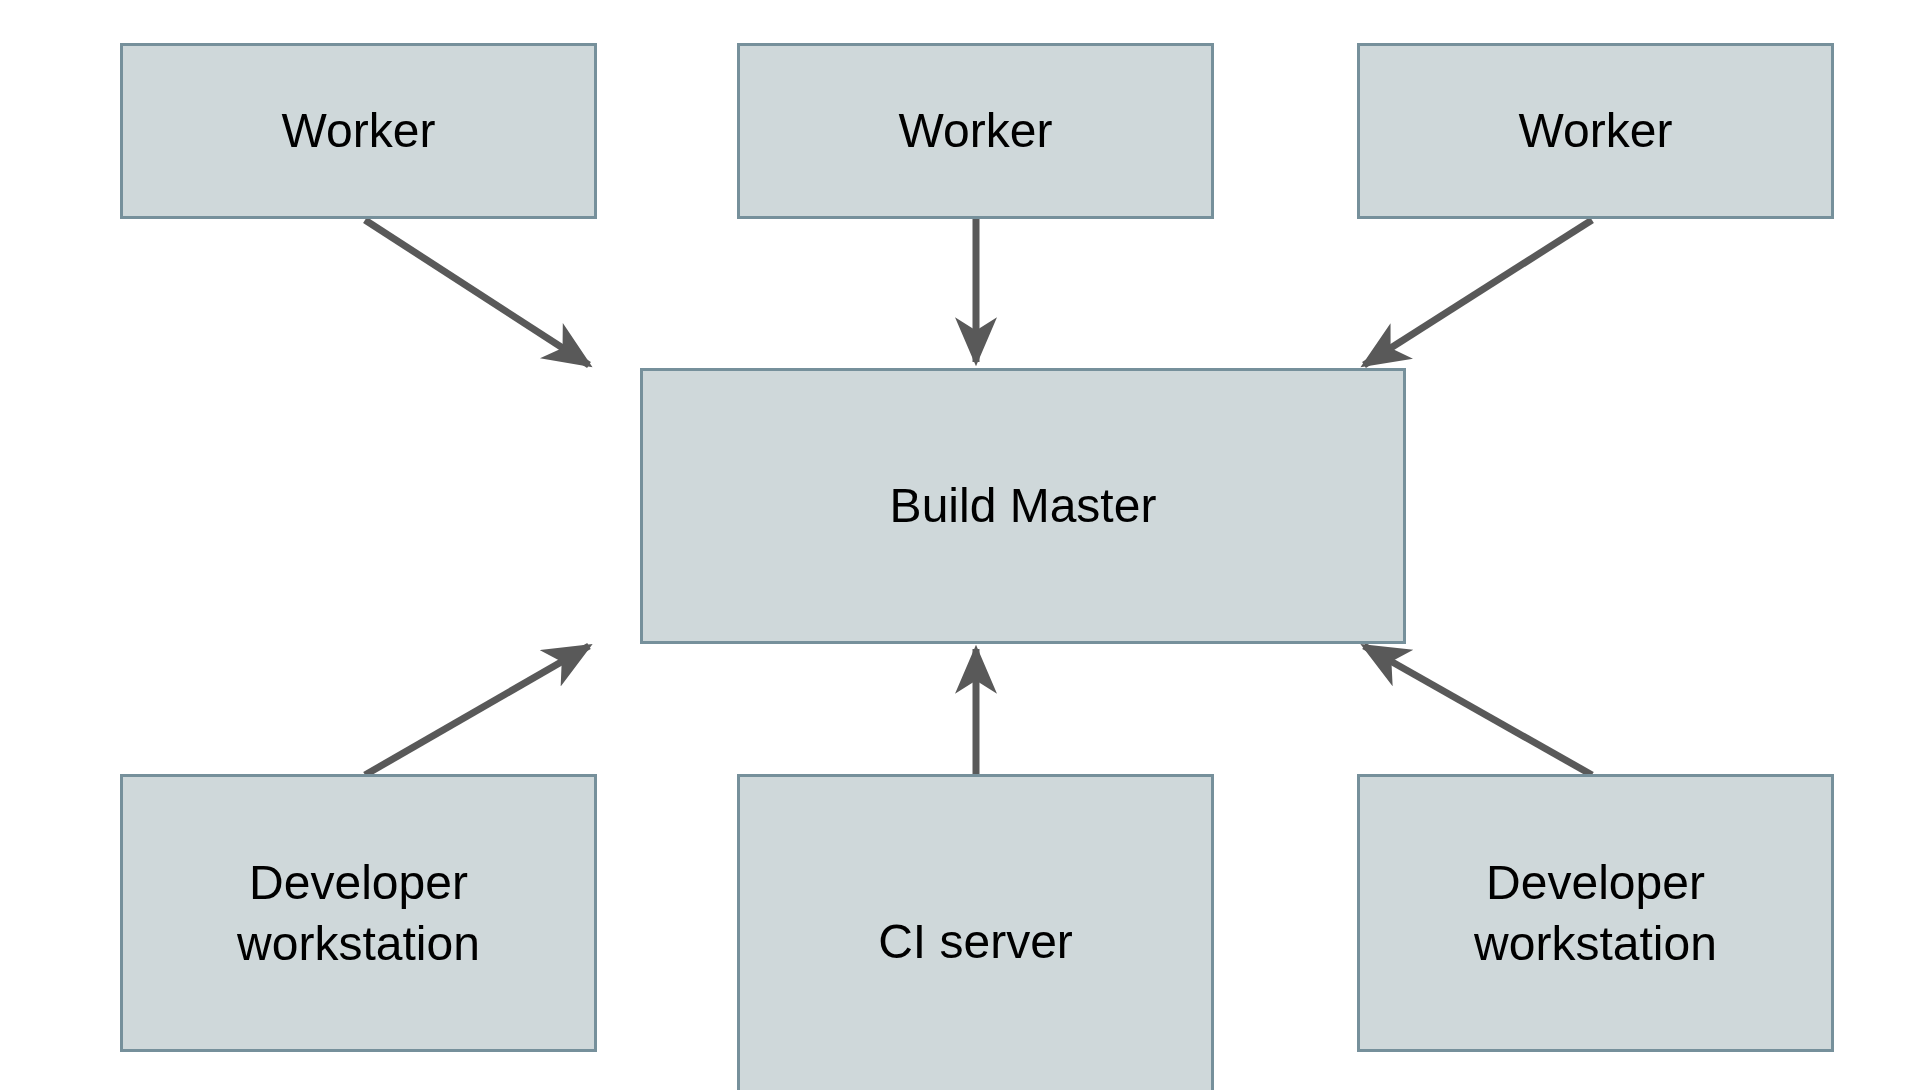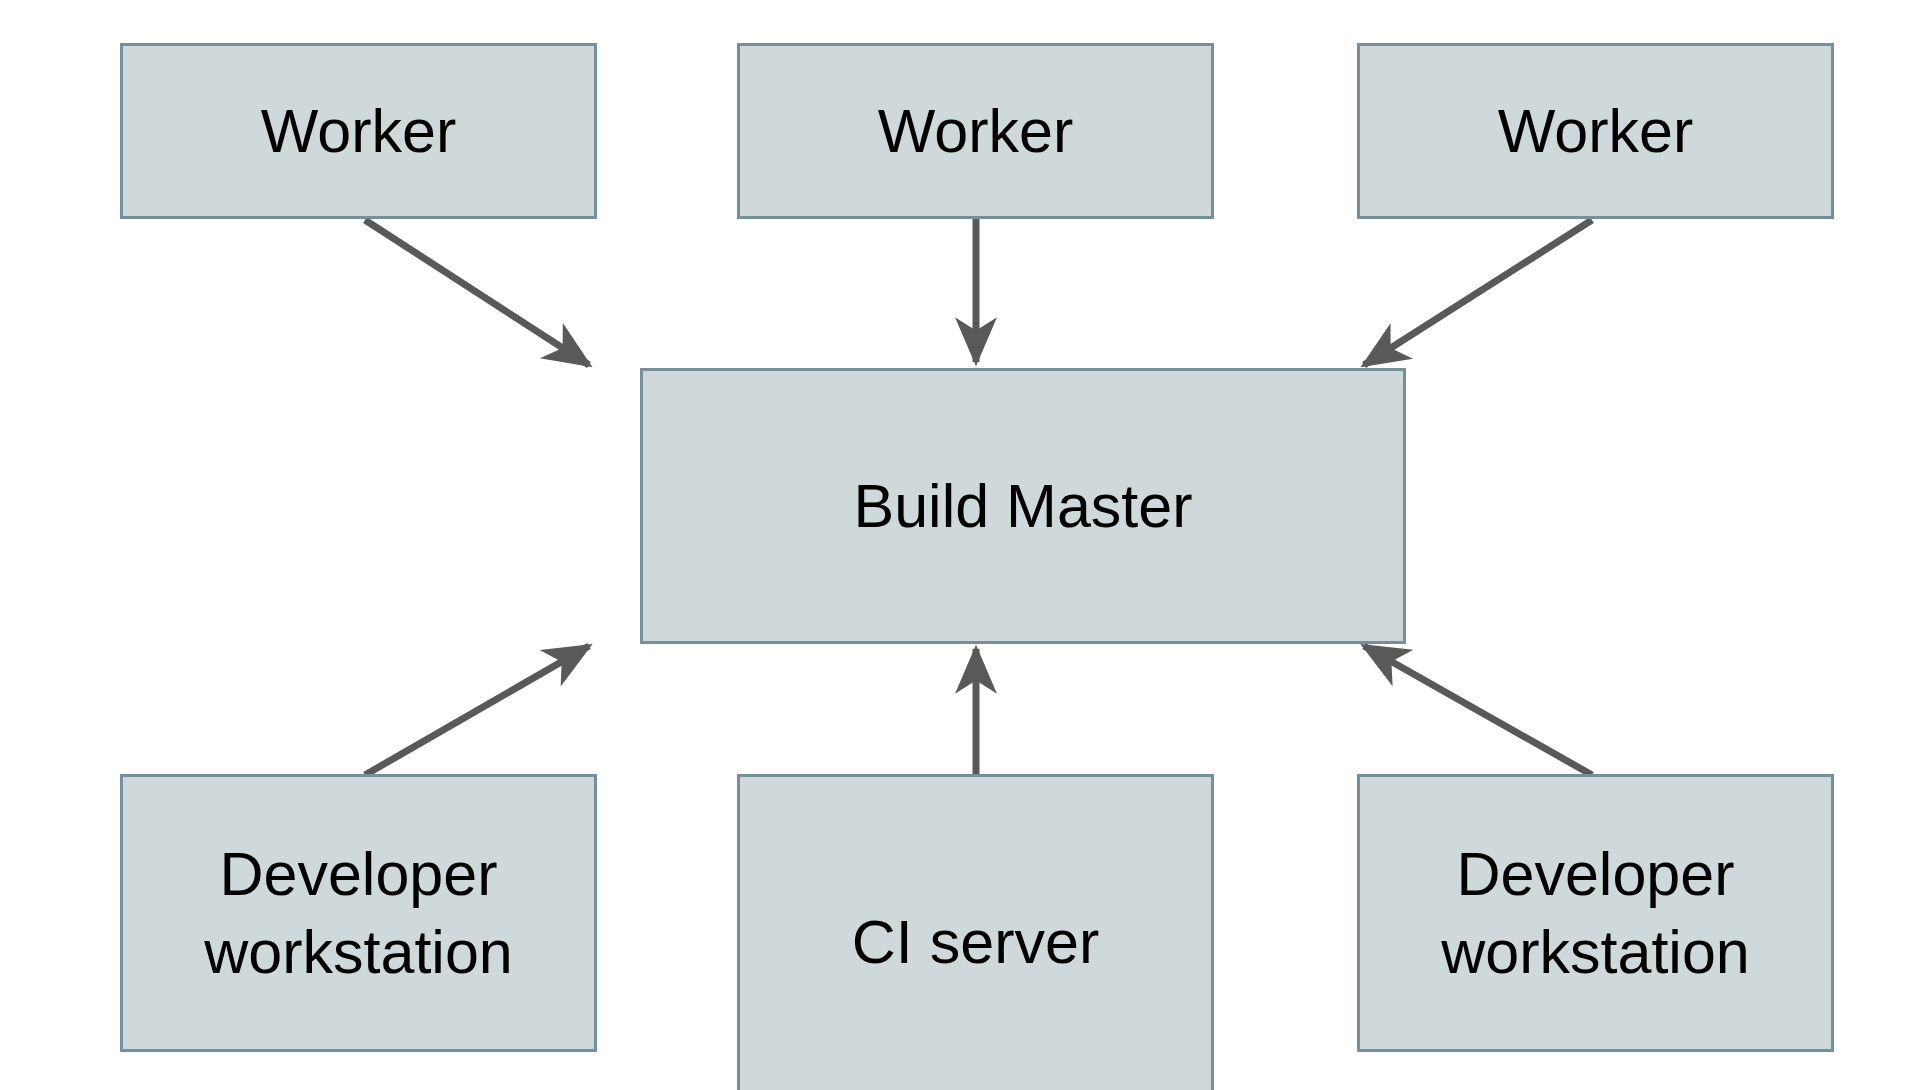--- a/index.html
+++ b/index.html
@@ -34,21 +34,21 @@
   .node{
     position:absolute;
     box-sizing:border-box;
     background:var(--node-fill);
     border:3px solid var(--node-border);
     display:flex;
     align-items:center;
     justify-content:center;
     text-align:center;
     color:var(--text);
-    font-size:61px;
+    font-size:48px;
     line-height:1.28;
     padding:0 18px;
   }
   
   .node.worker-1{left:120px;top:43px;width:477px;height:176px;}
   .node.worker-2{left:737px;top:43px;width:477px;height:176px;}
   .node.worker-3{left:1357px;top:43px;width:477px;height:176px;}
   
   .node.build-master{left:594px;top:368px;width:766px;height:276px;margin-left:46px;}
   

